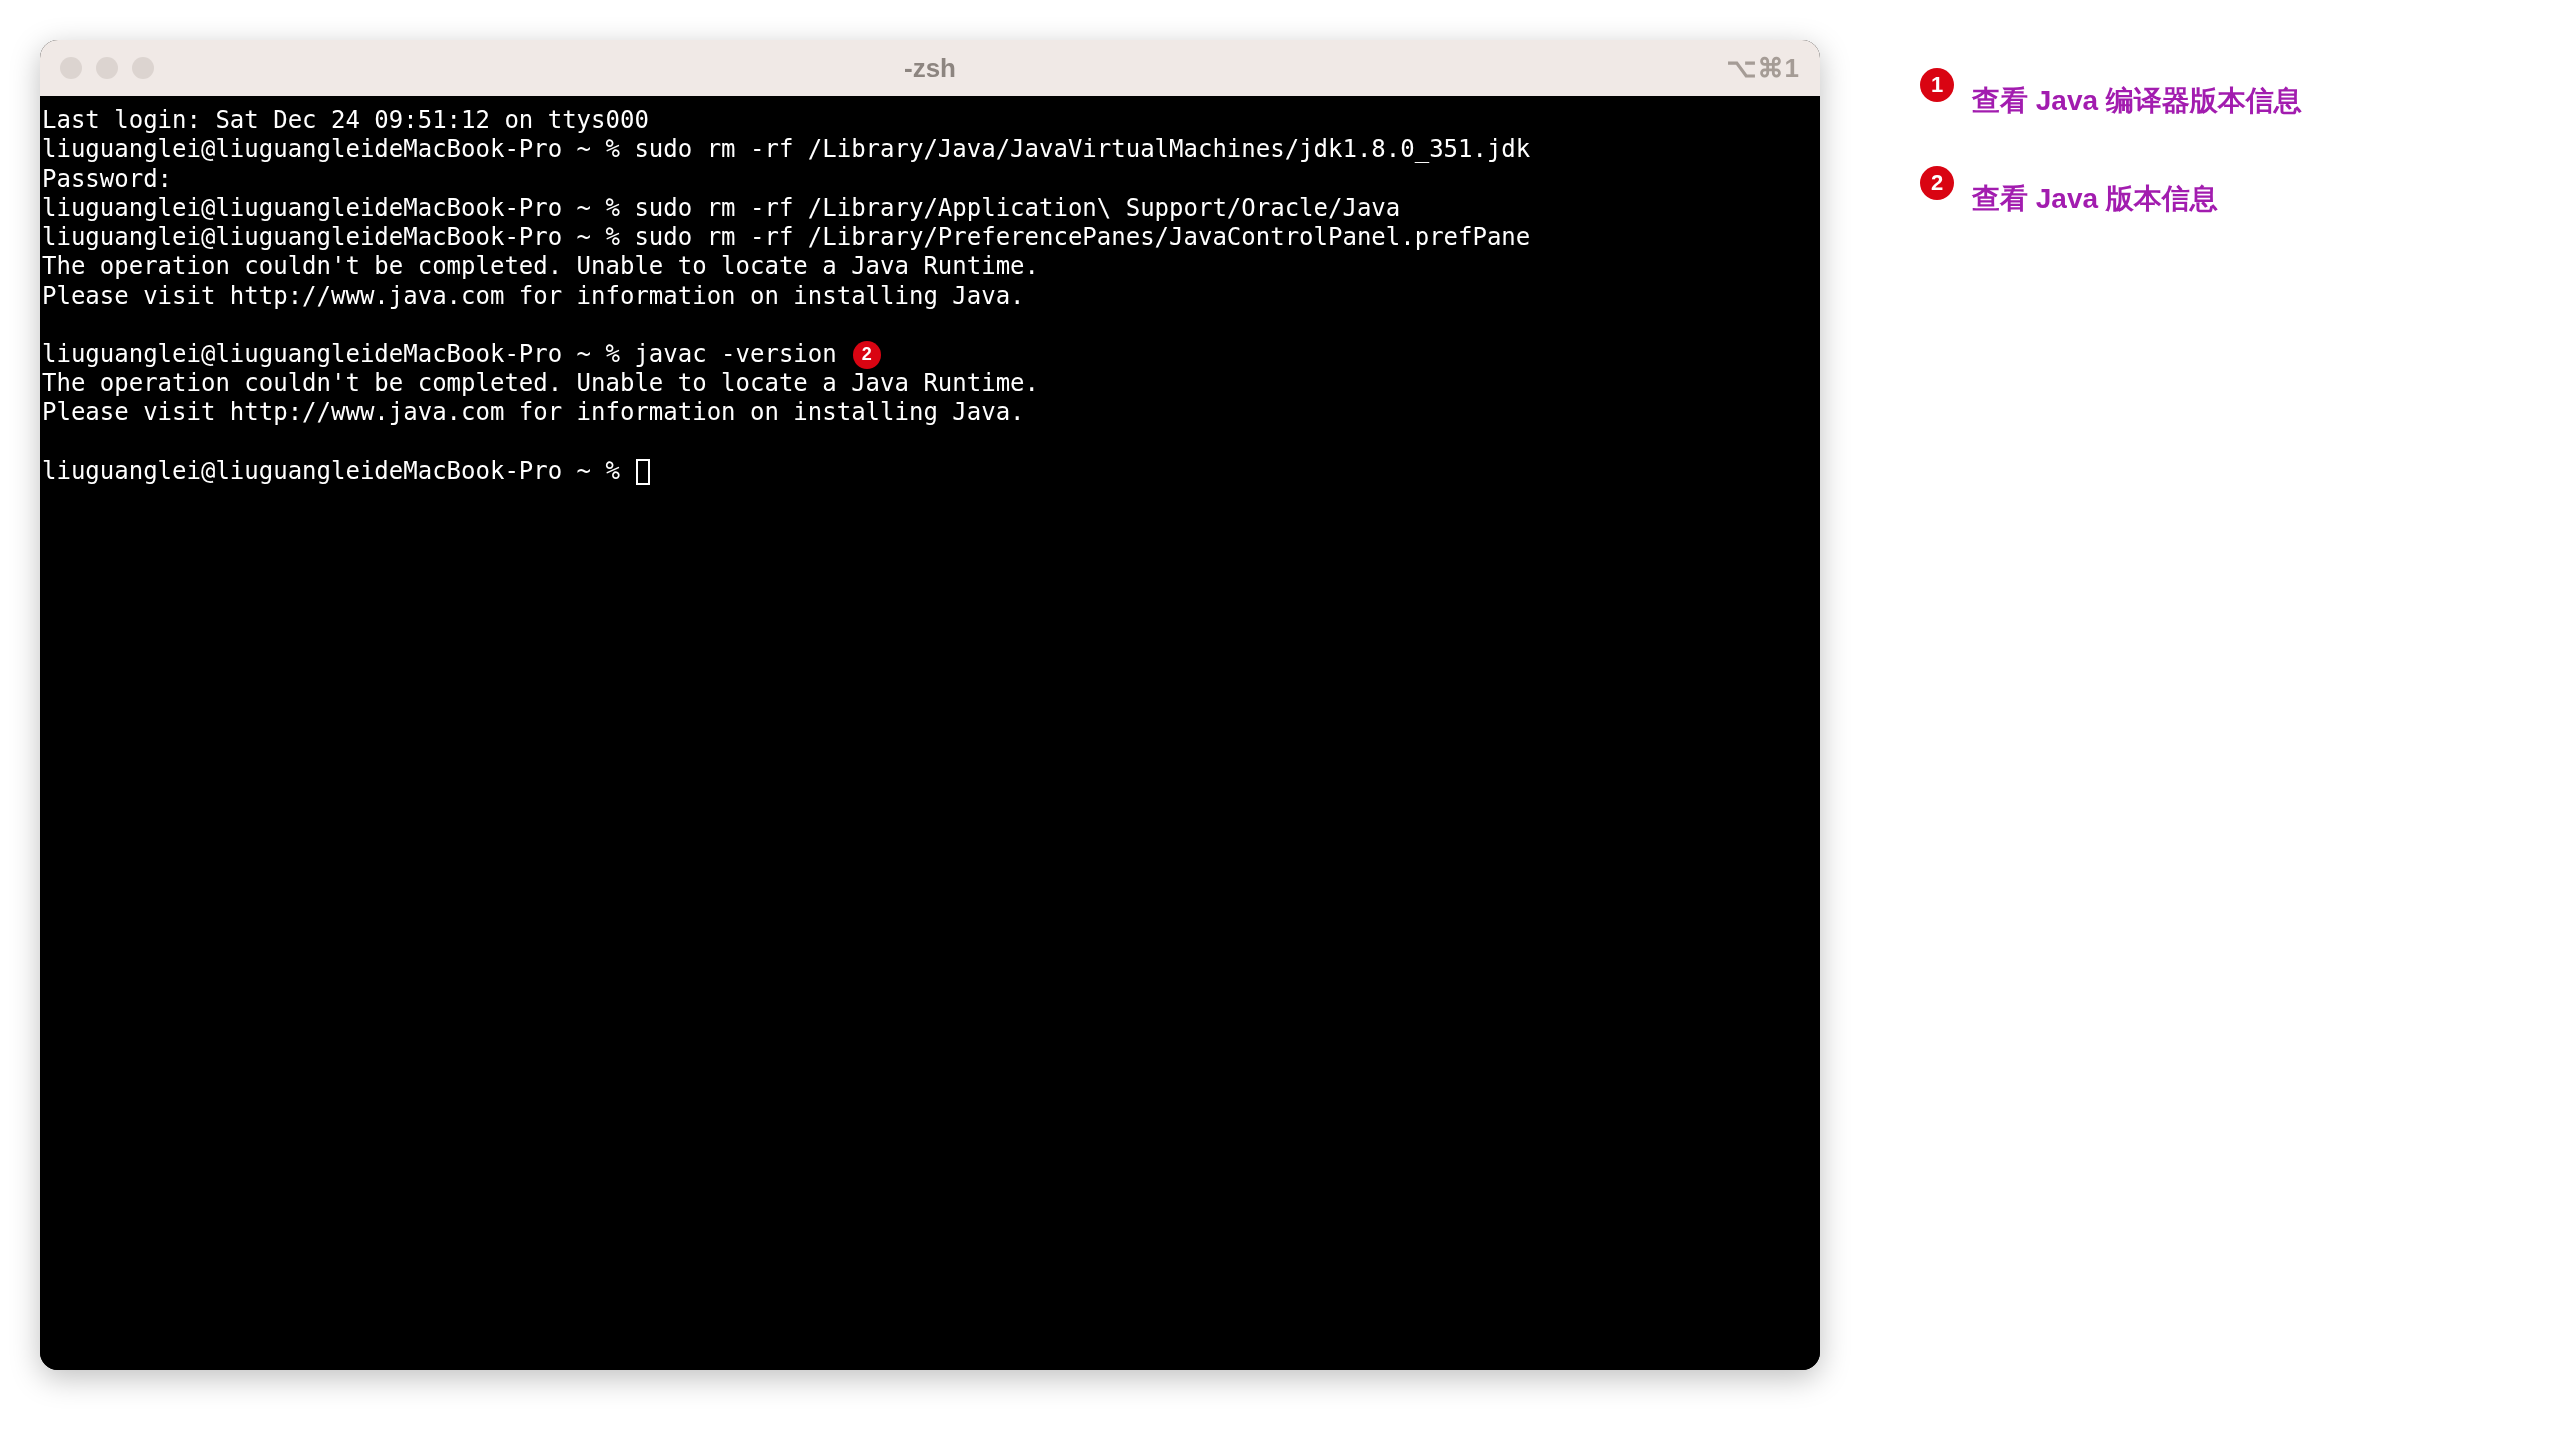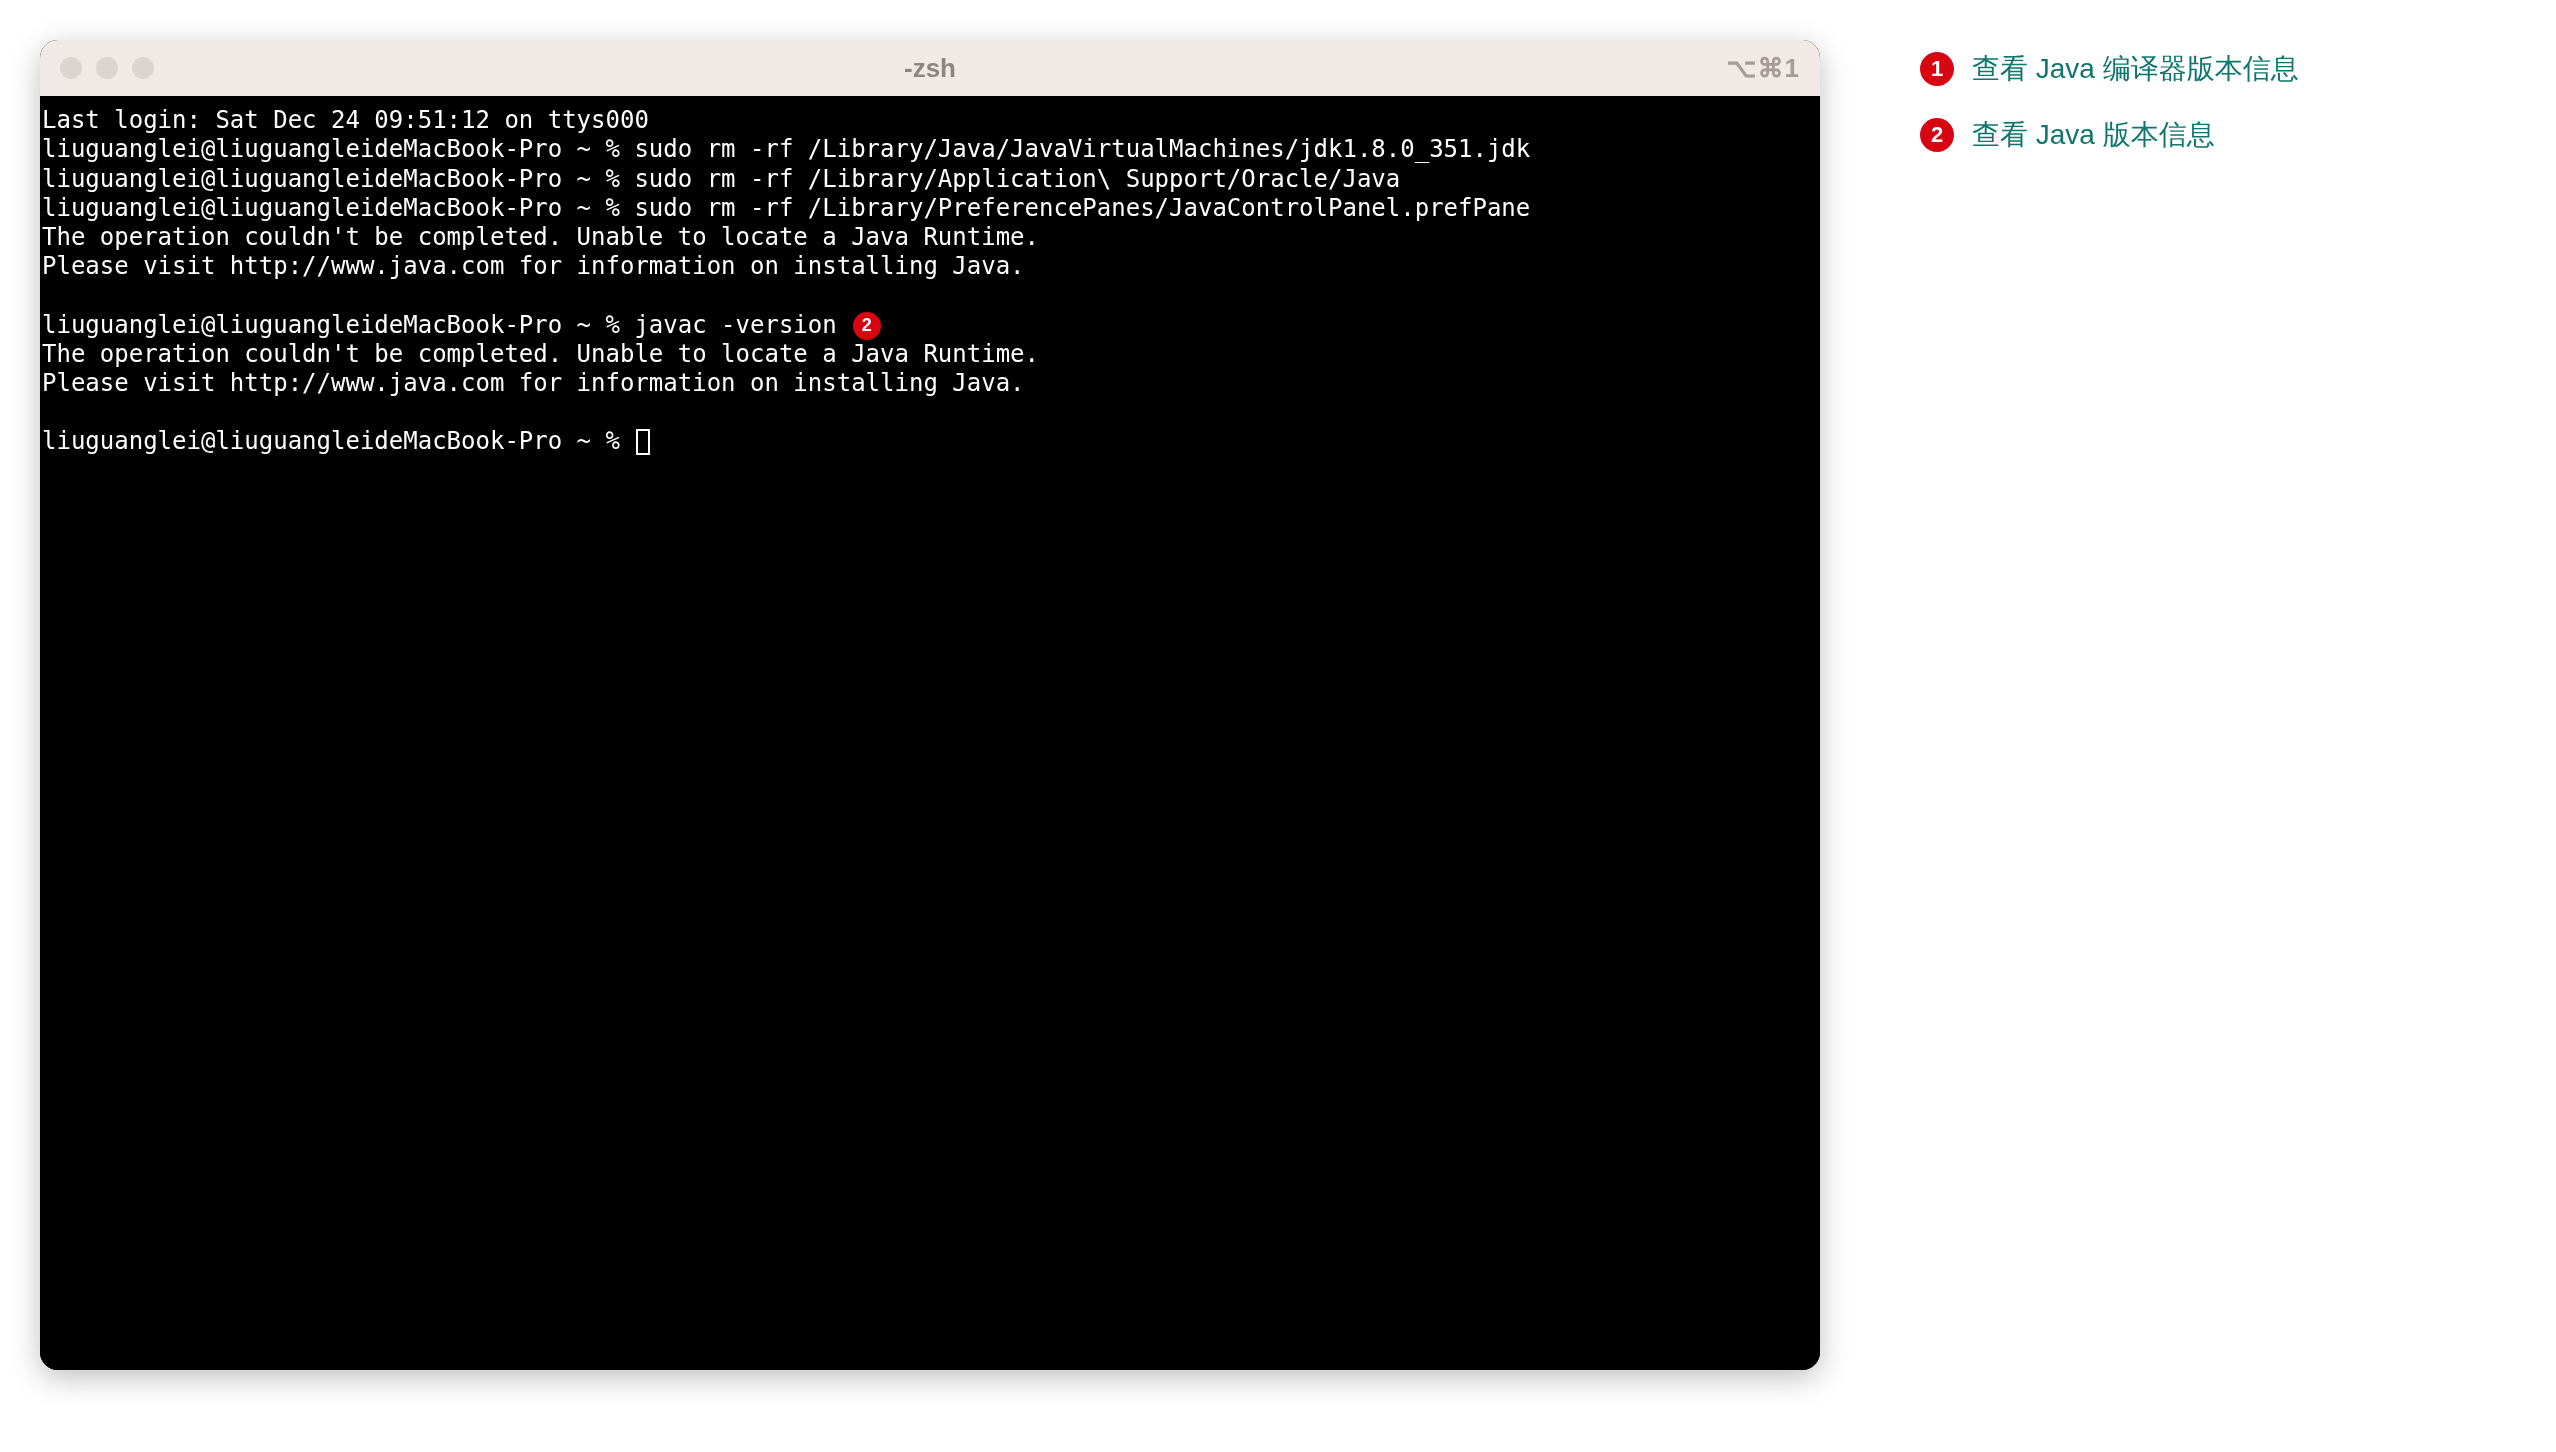--- a/index.html
+++ b/index.html
@@ -104,40 +104,42 @@
       width: 34px; height: 34px;
       border-radius: 50%;
       background: #d90412;
       color: #fff;
       display: flex; align-items: center; justify-content: center;
       font-weight: 700;
       font-size: 22px;
     }
     .legend-text {
       font-size: 28px;
-      color: #0f766e;
-      font-weight: 400;
+      color: #a21caf;
+      font-weight: 700;
+      margin-top: 32px;
     }
   </style>
 </head>
 <body>
 
 <div class="terminal-window">
   <div class="title-bar">
     <div class="traffic-lights">
       <div class="traffic-dot"></div>
       <div class="traffic-dot"></div>
       <div class="traffic-dot"></div>
     </div>
     <div class="title-text">-zsh</div>
     <div class="title-right">⌥⌘1</div>
   </div>
   <div class="terminal-body" id="terminal-body">
       <div class="tline"><span>Last login: Sat Dec 24 09:51:12 on ttys000</span></div>
       <div class="tline"><span>liuguanglei@liuguangleideMacBook-Pro ~ % sudo rm -rf /Library/Java/JavaVirtualMachines/jdk1.8.0_351.jdk</span></div>
+      <div class="tline"><span>Password:</span></div>
       <div class="tline"><span>liuguanglei@liuguangleideMacBook-Pro ~ % sudo rm -rf /Library/Application\ Support/Oracle/Java</span></div>
       <div class="tline"><span>liuguanglei@liuguangleideMacBook-Pro ~ % sudo rm -rf /Library/PreferencePanes/JavaControlPanel.prefPane</span></div>
       <div class="tline"><span>The operation couldn't be completed. Unable to locate a Java Runtime.</span></div>
       <div class="tline"><span>Please visit http://www.java.com for information on installing Java.</span></div>
       <div class="tline"><span></span></div>
       <div class="tline"><span>liuguanglei@liuguangleideMacBook-Pro ~ % javac -version</span><span class="badge-inline">2</span></div>
       <div class="tline"><span>The operation couldn't be completed. Unable to locate a Java Runtime.</span></div>
       <div class="tline"><span>Please visit http://www.java.com for information on installing Java.</span></div>
       <div class="tline"><span></span></div>
       <div class="tline"><span>liuguanglei@liuguangleideMacBook-Pro ~ % </span><span class="cursor-block"></span></div>

